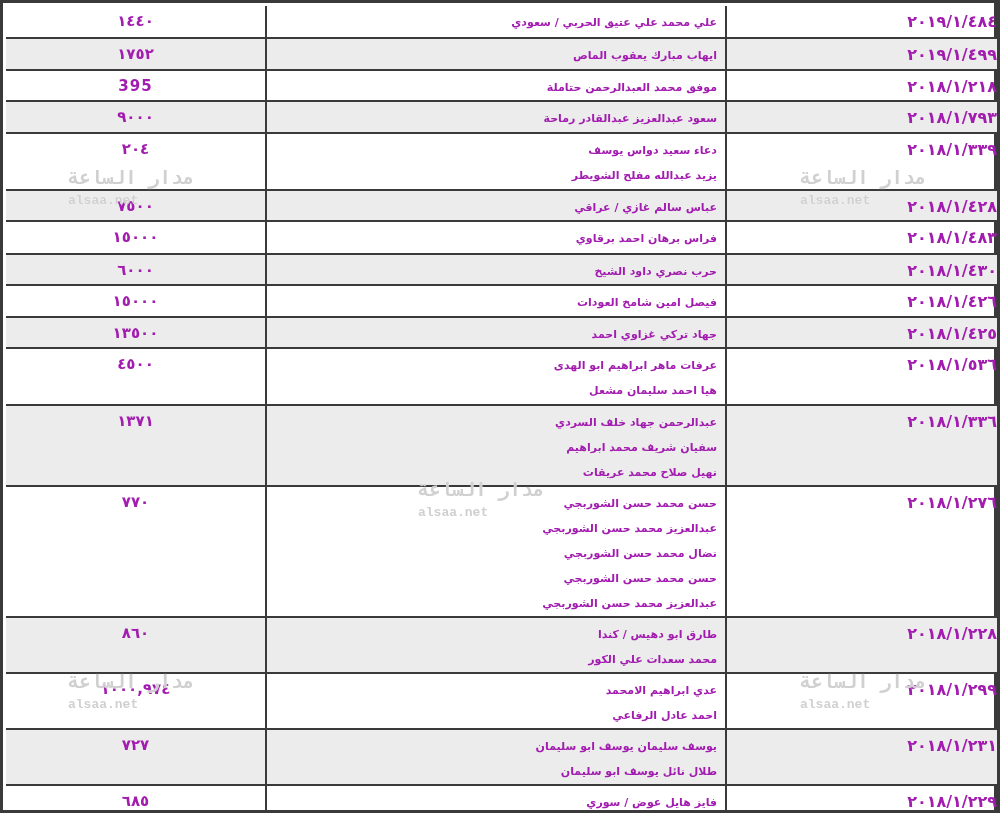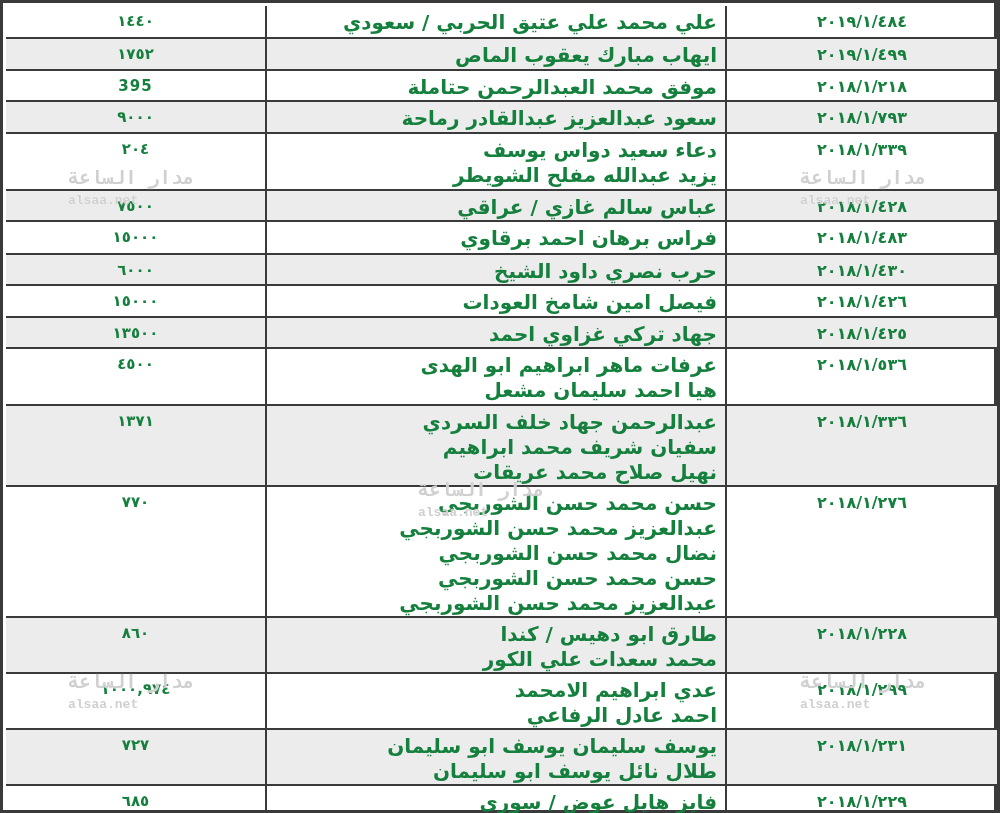--- a/index.html
+++ b/index.html
@@ -33,38 +33,37 @@
       top: 3px;
       width: 991px;
       border-collapse: collapse;
       table-layout: fixed;
       direction: rtl;
     }
     table.records td {
       border-bottom: 2px solid #3a3a3a;
       padding: 0;
       vertical-align: top;
-      color: #15803d;
+      color: #a21caf;
       font-weight: bold;
     }
     table.records tr.shaded td {
       background: #ececec;
     }
     td.col-ref {
       width: 270px;
-      text-align: center;
       font-size: 16px;
       border-left: 2px solid #3a3a3a;
       padding-top: 6px !important;
       letter-spacing: 1px;
     }
     td.col-names {
       width: 450px;
       text-align: right;
-      font-size: 20px;
+      font-size: 11px;
       border-left: 2px solid #3a3a3a;
       padding-right: 8px !important;
       padding-top: 4px !important;
     }
     td.col-amount {
       text-align: center;
       font-size: 15px;
       padding-top: 6px !important;
       letter-spacing: 1px;
     }

